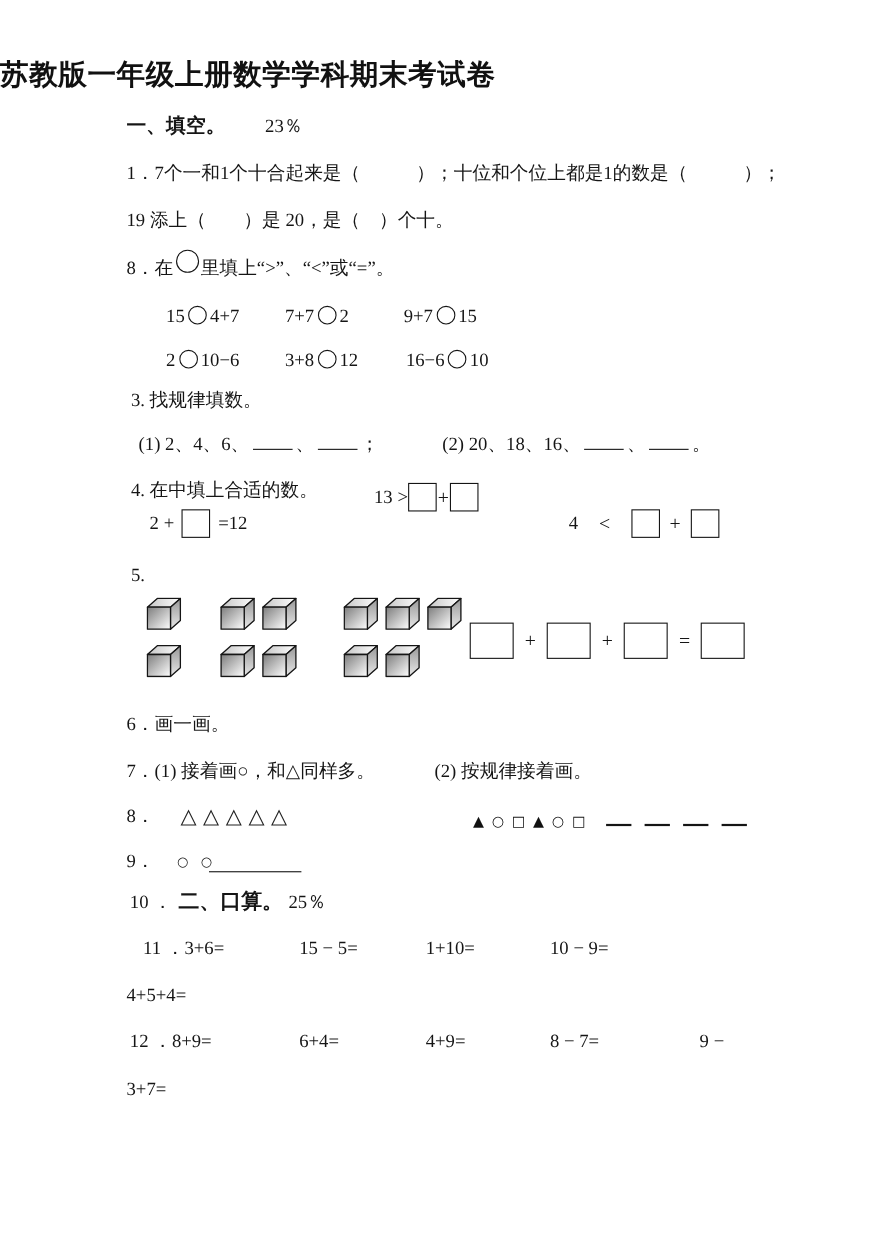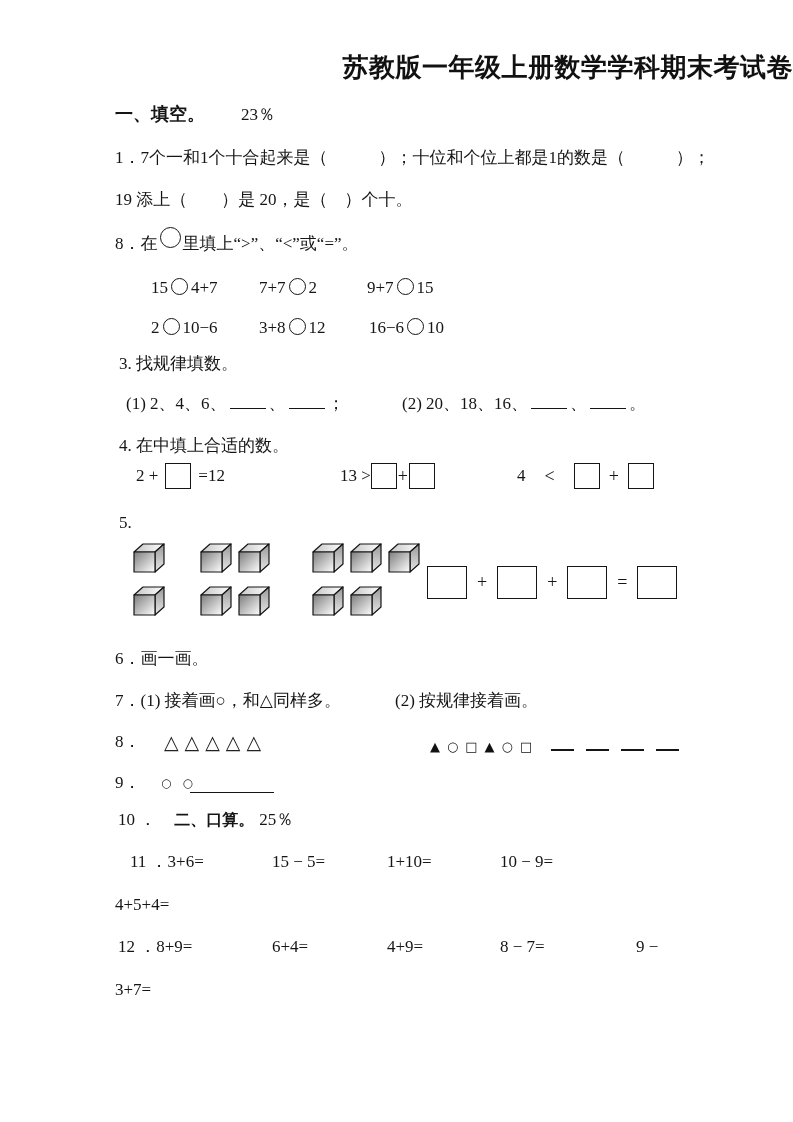--- a/index.html
+++ b/index.html
@@ -2,21 +2,21 @@
 <html><head>
 <meta charset="utf-8">
 <style>
   html,body{margin:0;padding:0;background:#ffffff;}
   #page{
     position:relative;width:793px;height:1122px;background:#ffffff;
     font-family:"Liberation Serif","DejaVu Serif",serif;color:#151515;
     overflow:hidden;
   }
   .title{
-    position:absolute;top:50px;left:0;width:100%;margin:0;text-align:right;
+    position:absolute;top:50px;left:0;width:100%;margin:0;text-align:left;
     font-family:"Liberation Sans","DejaVu Sans",sans-serif;font-weight:700;
     font-size:26px;letter-spacing:0.5px;color:#111;
   }
   .line{position:absolute;white-space:nowrap;font-size:17px;line-height:1.25;}
   .bold-cn{font-family:Liberation Mono, monospace;font-weight:700;font-size:18px;}
   .score{font-size:17px;margin-left:36px;}
   .circle{
     display:inline-block;width:15px;height:15px;border:1.5px solid #151515;
     border-radius:50%;vertical-align:-2px;margin:0 3px;background:#fff;
   }
@@ -100,21 +100,21 @@
     <span>(2) 20、18、16、</span><span class="blank"></span><span>、</span><span class="blank"></span><span>。</span>
   </div>
 
   <div class="line" style="left:119px;top:435px">4.  在中填上合适的数。</div>
 
   <div class="row" style="left:136px;top:463px;gap:7px">
     <span>2 +</span>
       <span class="sbox"></span>
       <span>=12</span>
   </div>
-  <div class="row" style="left:340px;top:463px;gap:0">
+  <div class="row" style="left:340px;top:439px;gap:0">
     <span>13 &gt;</span>
       <span class="sbox"></span>
       <span class="op">+</span>
       <span class="sbox"></span>
   </div>
   <div class="row" style="left:517px;top:463px;gap:8px">
     <span>4</span>
       <span class="op" style="margin:0 10px">&lt;</span>
       <span class="sbox"></span>
       <span class="op">+</span>
@@ -210,21 +210,21 @@
   <div class="line shape-tri" style="left:164px;top:731px">△△△△△</div>
   <div class="line" style="left:430px;top:735px">
     <span class="shape-pattern">▲○□▲○□</span><span class="q8blank"></span><span class="q8blank"></span><span class="q8blank"></span><span class="q8blank"></span>
   </div>
 
   <div class="line" style="left:115px;top:772px">9．</div>
   <div class="line shape-dots" style="left:161px;top:776px">○○</div>
   <div class="q9line" style="left:190px;top:792px"></div>
 
   <div class="line" style="left:118px;top:809px">
-    <span>10 ．</span><span class="bold-cn" style="font-size:16px;margin-left:18px">二、口算。</span><span style="margin-left:5px">25％</span>
+    <span>10 ．</span><span class="bold-cn" style="font-size:19px;margin-left:6px">二、口算。</span><span style="margin-left:5px">25％</span>
   </div>
 
   <div class="line" style="left:130px;top:851px">11 ．3+6=</div>
   <div class="line" style="left:272px;top:851px">15 − 5=</div>
   <div class="line" style="left:387px;top:851px">1+10=</div>
   <div class="line" style="left:500px;top:851px">10 − 9=</div>
   <div class="line" style="left:115px;top:894px">4+5+4=</div>
 
   <div class="line" style="left:118px;top:936px">12 ．8+9=</div>
   <div class="line" style="left:272px;top:936px">6+4=</div>

